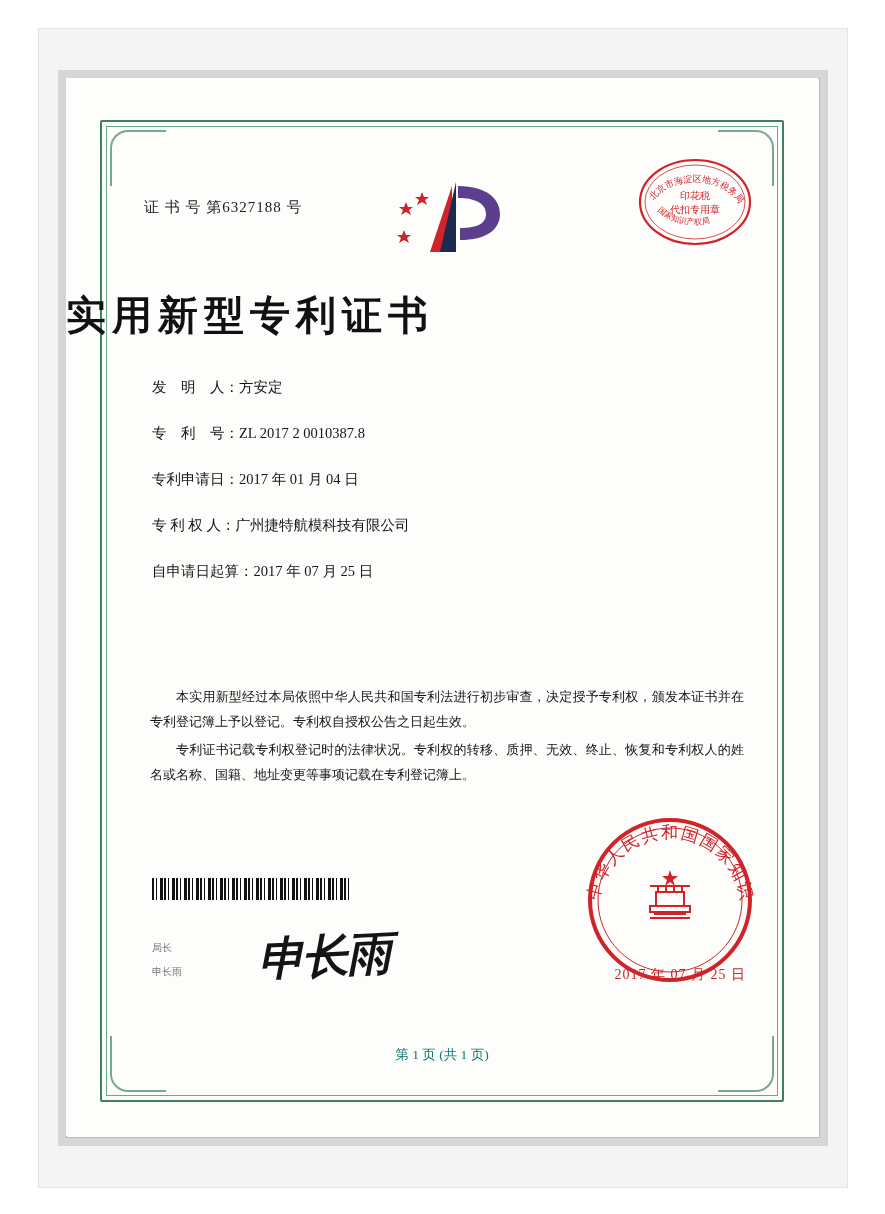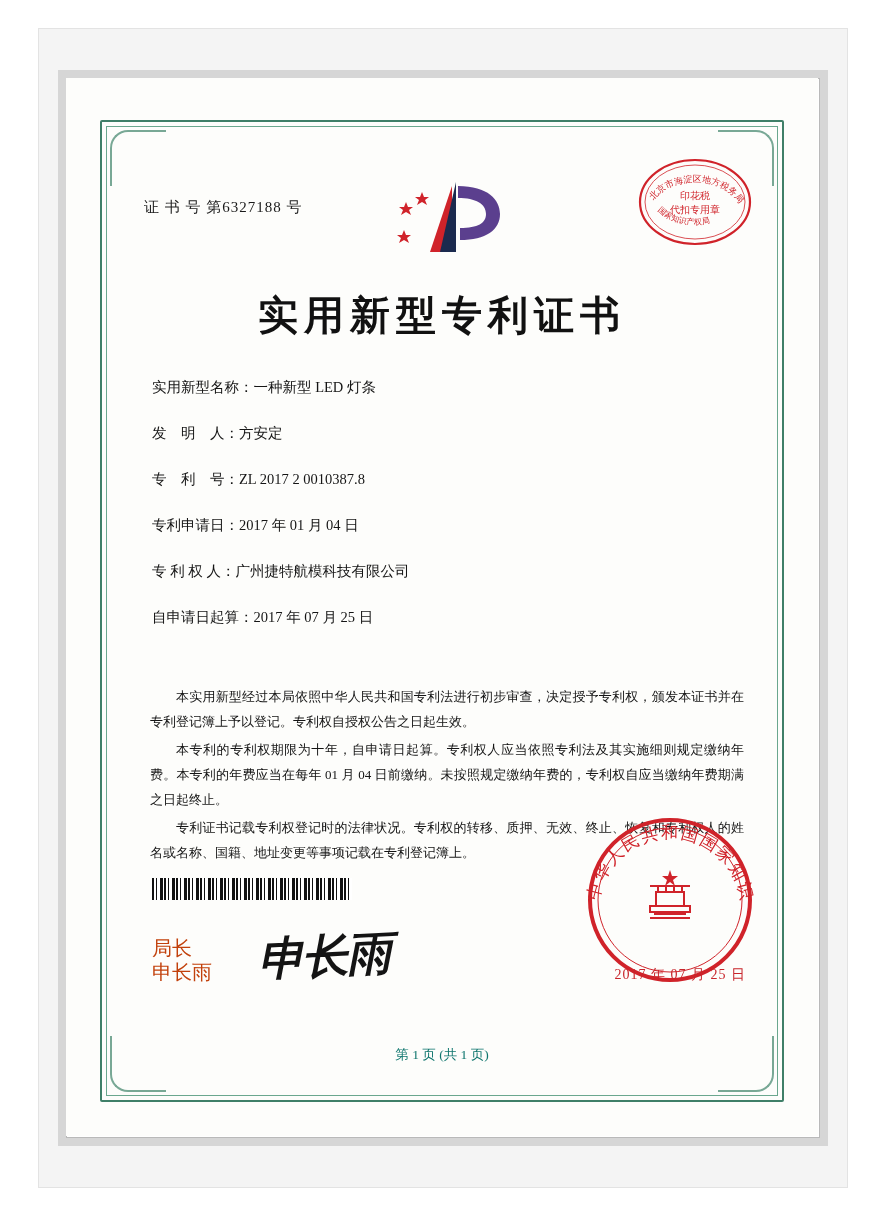--- a/index.html
+++ b/index.html
@@ -134,21 +134,20 @@
     width: 118px;
     height: 92px;
   }
 
   
   .title {
     position: absolute;
     left: 0;
     right: 0;
     top: 210px;
-    text-align: center;
     font-size: 40px;
     font-weight: bold;
     letter-spacing: 6px;
     color: #111;
     font-family: "DejaVu Serif", serif;
   }
 
   
   .fields {
     position: absolute;
@@ -200,23 +199,23 @@
         #fff 5px, #fff 8px,
         #111 8px, #111 11px,
         #fff 11px, #fff 12px);
   }
 
   
   .sig-label {
     position: absolute;
     left: 86px;
     top: 858px;
-    font-size: 20px;
+    font-size: 10px;
     line-height: 24px;
-    color: #c2410c;
+    color: #737373;
   }
   .sig-script {
     position: absolute;
     left: 192px;
     top: 848px;
     font-size: 46px;
     color: #141414;
     font-family: "DejaVu Serif", serif;
     font-style: italic;
     font-weight: bold;
@@ -304,42 +303,38 @@
         <text font-size="8" fill="#d0232a" font-family="DejaVu Sans, sans-serif">
           <textPath href="#ovbot" startOffset="10%">国家知识产权局</textPath>
         </text>
       </svg>
     </div>
 
     <div class="title">实用新型专利证书</div>
 
     <div class="fields">
       <div class="field">
-        <span class="lbl">实用新型名称：</span><span class="val">一种新型 LED 灯条</span>
-      </div>
-      <div class="field">
         <span class="lbl">发　明　人：</span><span class="val">方安定</span>
       </div>
       <div class="field">
         <span class="lbl">专　利　号：</span><span class="val">ZL 2017 2 0010387.8</span>
       </div>
       <div class="field">
         <span class="lbl">专利申请日：</span><span class="val">2017 年 01 月 04 日</span>
       </div>
       <div class="field">
         <span class="lbl">专 利 权 人：</span><span class="val">广州捷特航模科技有限公司</span>
       </div>
       <div class="field">
         <span class="lbl">自申请日起算：</span><span class="val">2017 年 07 月 25 日</span>
       </div>
     </div>
 
     <div class="body-text">
       <p>本实用新型经过本局依照中华人民共和国专利法进行初步审查，决定授予专利权，颁发本证书并在专利登记簿上予以登记。专利权自授权公告之日起生效。</p>
-      <p>本专利的专利权期限为十年，自申请日起算。专利权人应当依照专利法及其实施细则规定缴纳年费。本专利的年费应当在每年 01 月 04 日前缴纳。未按照规定缴纳年费的，专利权自应当缴纳年费期满之日起终止。</p>
       <p>专利证书记载专利权登记时的法律状况。专利权的转移、质押、无效、终止、恢复和专利权人的姓名或名称、国籍、地址变更等事项记载在专利登记簿上。</p>
     </div>
 
     <div class="barcode"></div>
 
     <div class="sig-label">
       <div>局长</div>
       <div>申长雨</div>
     </div>
 

